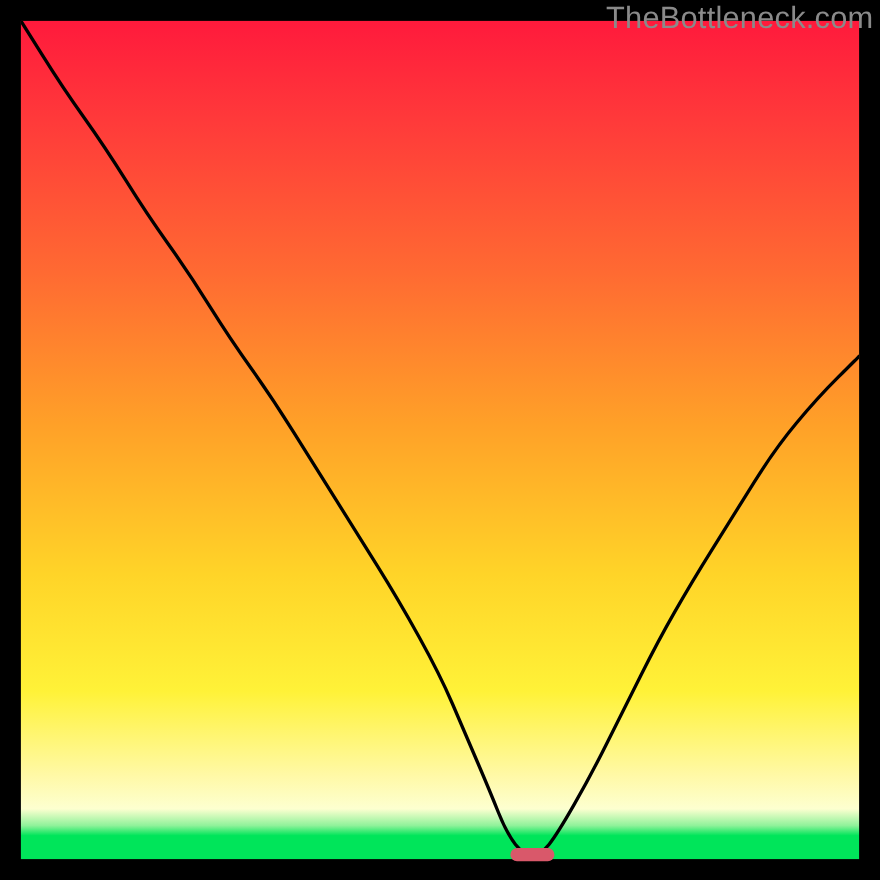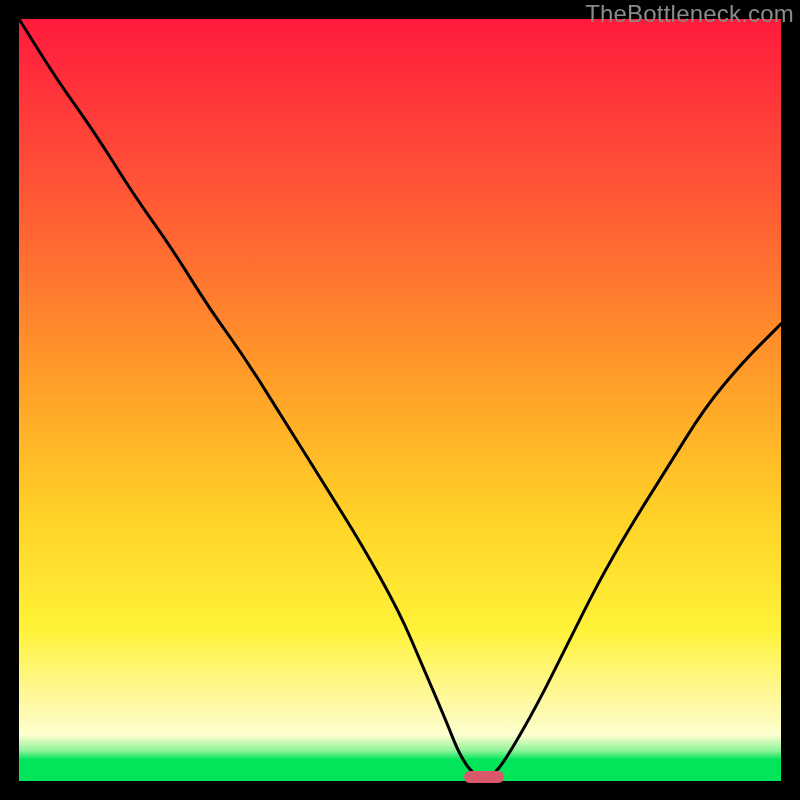--- a/index.html
+++ b/index.html
@@ -52,21 +52,21 @@
     height: 12px;
     border-radius: 6px;
     background: #d9586a;
     transform: translate(-50%, -50%);
   }
   .watermark {
     position: absolute;
     top: 0px;
     right: 6px;
     color: #8a8a8a;
-    font-size: 24px;
+    font-size: 28px;
     font-weight: 500;
     letter-spacing: 0.2px;
     user-select: none;
   }
 </style>
 </head>
 <body>
 
 <div class="frame">
 

